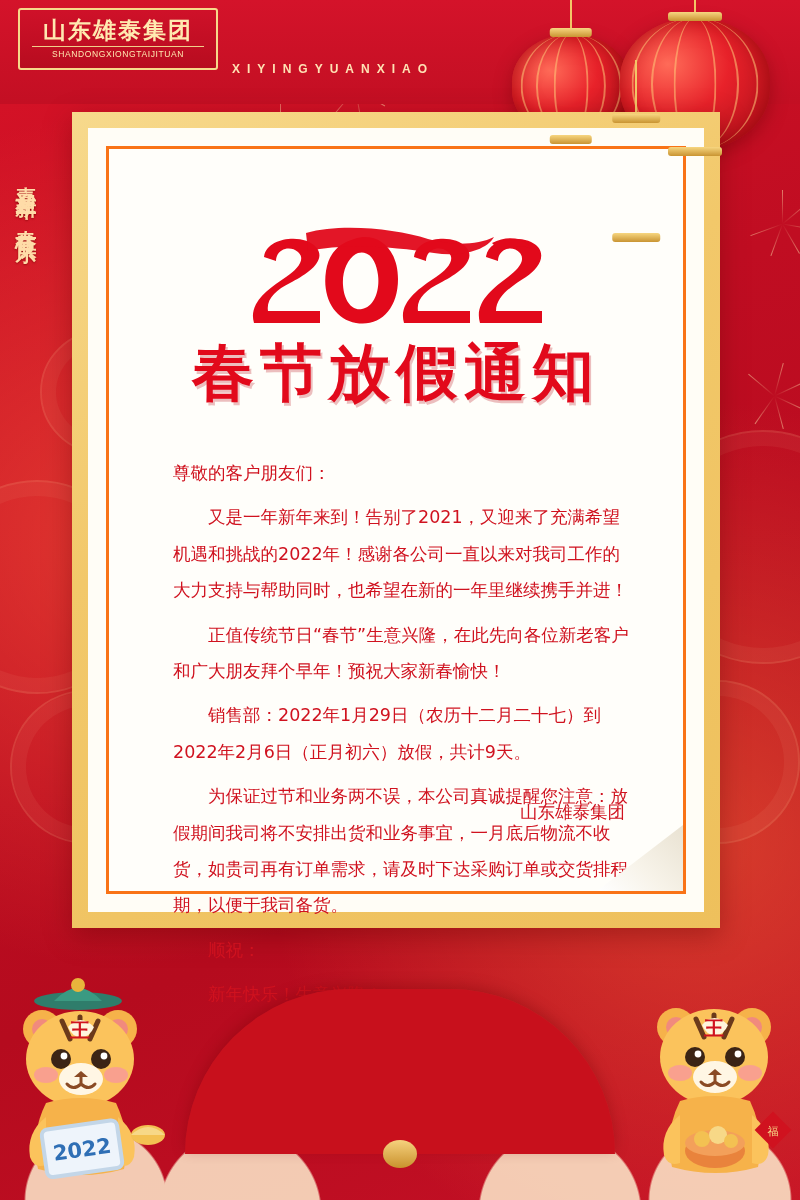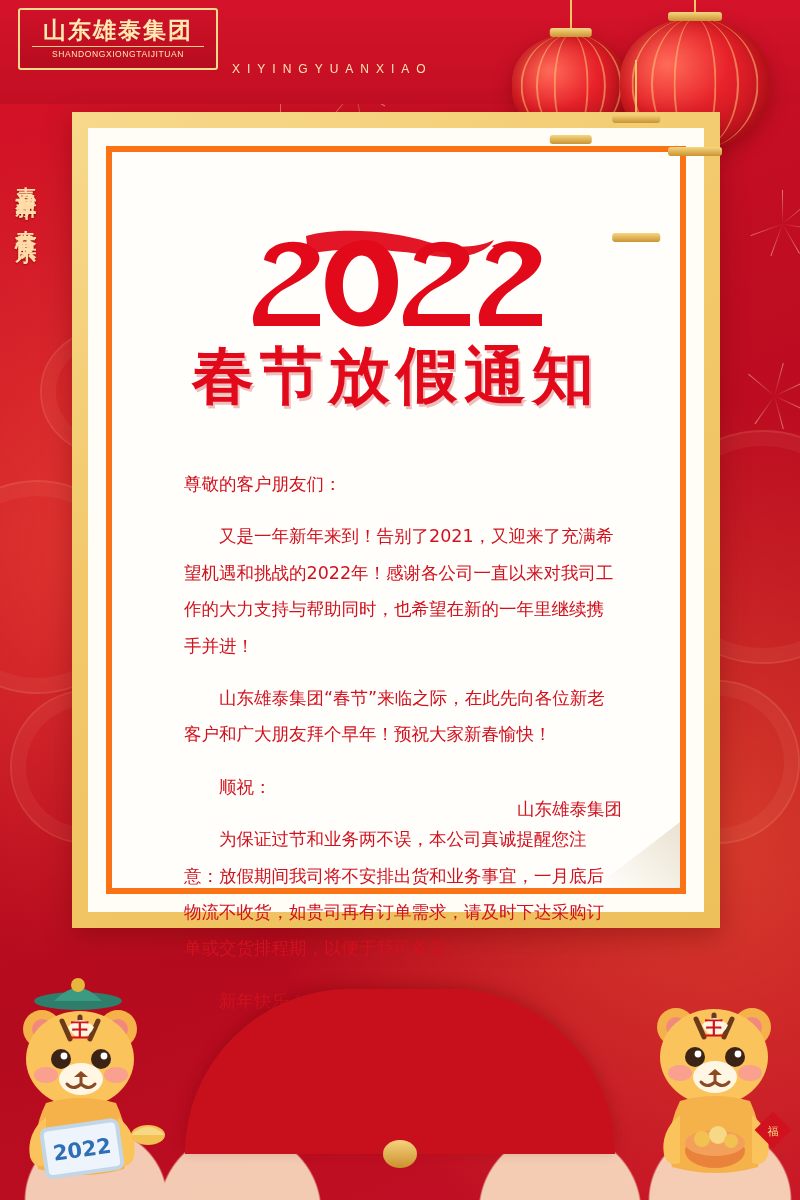--- a/index.html
+++ b/index.html
@@ -54,21 +54,21 @@
   .logo-cn{
     color:#ffe9b0;font-size:23px;font-weight:bold;letter-spacing:2px;
     font-family:"DejaVu Sans","Liberation Sans",sans-serif;line-height:1;
   }
   .logo-en{
     margin-top:4px;color:#ffe9b0;font-size:8.5px;letter-spacing:.6px;
     border-top:1px solid #f0cf8a;padding-top:2px;width:88%;text-align:center;
   }
   .pinyin{
     position:absolute;left:232px;top:62px;color:#ffe2b4;font-size:12px;
-    letter-spacing:7px;font-weight:normal;
+    letter-spacing:7px;font-weight:bold;
   }
 
   
   .lantern{position:absolute;}
   .lantern .cord{
     position:absolute;left:50%;top:-60px;width:2px;height:60px;
     background:#f3c667;transform:translateX(-50%);
   }
   .lantern .cap{
     position:absolute;left:50%;transform:translateX(-50%);
@@ -117,21 +117,21 @@
     position:absolute;left:72px;top:112px;width:648px;height:816px;
     background:linear-gradient(150deg,#f7d98c 0%,#f2c86a 40%,#eec05c 100%);
     box-shadow:0 8px 26px rgba(90,0,0,.35);
   }
   .card-mid{
     position:absolute;left:16px;top:16px;right:16px;bottom:16px;
     background:#fffdf6;
   }
   .card-inner{
     position:absolute;left:18px;top:18px;right:18px;bottom:18px;
-    border:6px solid #f97316;
+    border:3px solid #f97316;
     background:#fffefa;
     padding:0;
   }
   
   .fold{
     position:absolute;right:0;bottom:0;width:86px;height:66px;
     background:linear-gradient(225deg,#e9e2d2 0%,#f7f3e9 55%,#ffffff 100%);
     clip-path:polygon(100% 0,100% 100%,0 100%);
     box-shadow:-2px -2px 6px rgba(0,0,0,.12);
   }
@@ -147,21 +147,21 @@
     font-family:"DejaVu Sans","Liberation Sans",sans-serif;
     text-shadow:2px 3px 0 rgba(180,0,10,.25);
   }
 
   
   .body-text{
     position:absolute;left:56px;right:46px;top:298px;
     color:#d0121f;font-size:17.5px;line-height:2.08;
     font-family:"DejaVu Sans","Liberation Sans",sans-serif;
   }
-  .body-text p{margin:16px;}
+  .body-text p{margin:8px;}
   .body-text p.ind{text-indent:2em;}
   .sign{
     position:absolute;right:58px;bottom:62px;text-align:left;
     color:#d0121f;font-size:17.5px;line-height:1.9;
     font-family:"DejaVu Sans","Liberation Sans",sans-serif;
   }
 
   
   .fan{
     position:absolute;left:50%;transform:translateX(-50%);
@@ -302,23 +302,24 @@
             <path d="M60 6 C96 -4, 150 2, 182 12 C206 19, 232 18, 248 10 C240 24, 214 30, 188 26 C150 20, 100 16, 62 24 Z" opacity="0.95"></path>
             <path d="M246 16 C262 8, 278 10, 286 22 C278 18, 264 18, 254 24 Z"></path>
           </g>
         </svg>
 
         <div class="title-main">春节放假通知</div>
 
         <div class="body-text">
           <p>尊敬的客户朋友们：</p>
           <p class="ind">又是一年新年来到！告别了2021，又迎来了充满希望机遇和挑战的2022年！感谢各公司一直以来对我司工作的大力支持与帮助同时，也希望在新的一年里继续携手并进！</p>
-          <p class="ind">山东雄泰集团“春节”来临之际，在此先向各位新老客户和广大朋友拜个早年！预祝大家新春愉快！</p>
+          <p class="ind">正值传统节日“春节”生意兴隆，在此先向各位新老客户和广大朋友拜个早年！预祝大家新春愉快！</p>
+          <p class="ind">销售部：2022年1月29日（农历十二月二十七）到2022年2月6日（正月初六）放假，共计9天。</p>
+          <p class="ind">为保证过节和业务两不误，本公司真诚提醒您注意：放假期间我司将不安排出货和业务事宜，一月底后物流不收货，如贵司再有订单需求，请及时下达采购订单或交货排程期，以便于我司备货。</p>
           <p class="ind">顺祝：</p>
-          <p class="ind">为保证过节和业务两不误，本公司真诚提醒您注意：放假期间我司将不安排出货和业务事宜，一月底后物流不收货，如贵司再有订单需求，请及时下达采购订单或交货排程期，以便于我司备货。</p>
           <p class="ind">新年快乐！生意兴隆！</p>
         </div>
 
         <div class="sign">
           <div>山东雄泰集团</div>
         </div>
 
         <div class="fold"></div>
       </div>
     </div>

